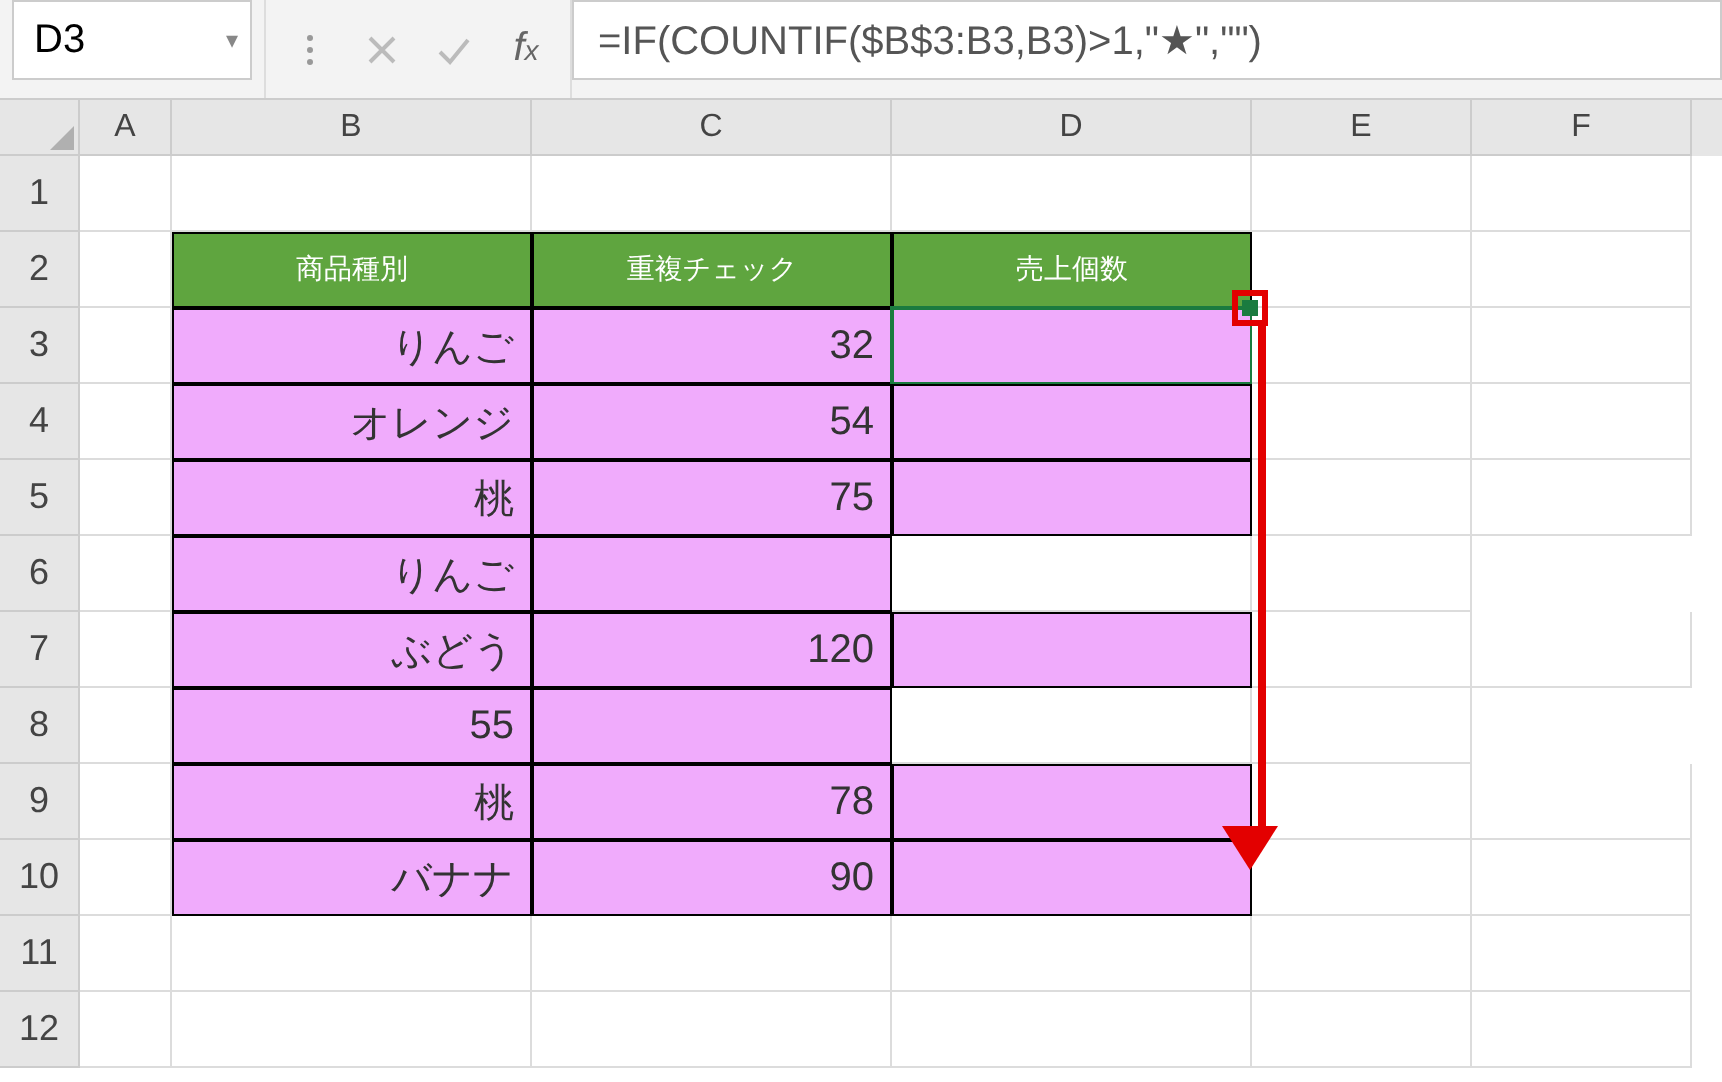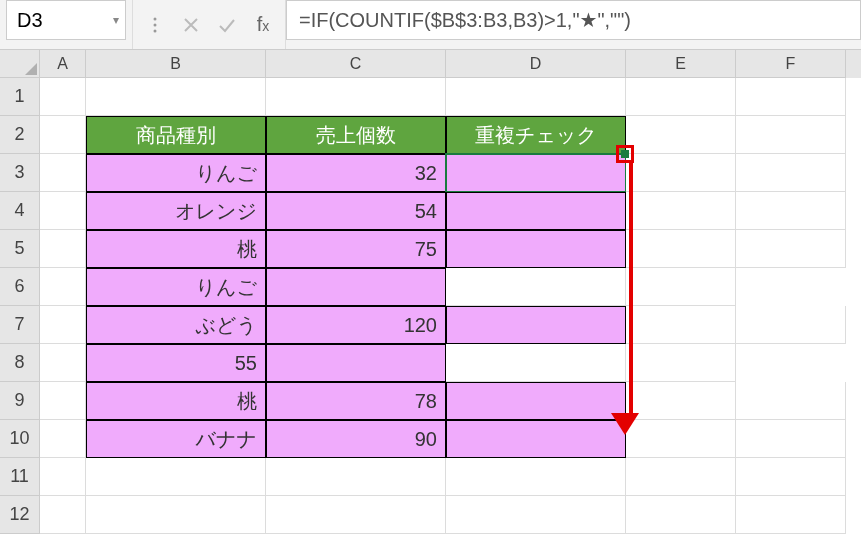--- a/index.html
+++ b/index.html
@@ -49,21 +49,21 @@
   }
   .fb-btn {
     width: 28px;
     height: 28px;
     display: flex;
     align-items: center;
     justify-content: center;
     color: #b0b0b0;
   }
   .fb-btn svg { width: 20px; height: 20px; }
-  .fx-icon { color: #666; font-size: 20px; }
+  .fx-icon { font-style: italic; color: #666; font-size: 20px; }
   .formula-input {
     flex: 1;
     background: #fff;
     height: 40px;
     border: 1px solid #ccc;
     display: flex;
     align-items: center;
     padding: 0 12px;
     color: #555;
     font-size: 20px;
@@ -127,21 +127,21 @@
     color: #333;
     background: #fff;
   }
 
   
   .th-cell {
     background: #5fa53f;
     color: #fff;
     justify-content: center;
     border: 1px solid #000;
-    font-size: 20px;
+    font-size: 14px;
   }
   .tb-cell {
     border: 1px solid #000;
     background: #f0abfc;
   }
 
   
   .active-cell {
     outline: 2px solid #1a7b3f;
     outline-offset: -1px;
@@ -238,22 +238,22 @@
     <div class="cell"></div>
     <div class="cell"></div>
     <div class="cell"></div>
     <div class="cell"></div>
   </div>
 
   <div class="row">
     <div class="row-hdr">2</div>
     <div class="cell"></div>
     <div class="cell th-cell">商品種別</div>
+    <div class="cell th-cell">重複チェック</div>
     <div class="cell th-cell">売上個数</div>
-    <div class="cell th-cell">重複チェック</div>
     <div class="cell"></div>
     <div class="cell"></div>
   </div>
 
   <div class="row">
     <div class="row-hdr">3</div>
     <div class="cell"></div>
     <div class="cell tb-cell">りんご</div>
     <div class="cell tb-cell">32</div>
     <div class="cell tb-cell active-cell"></div>

